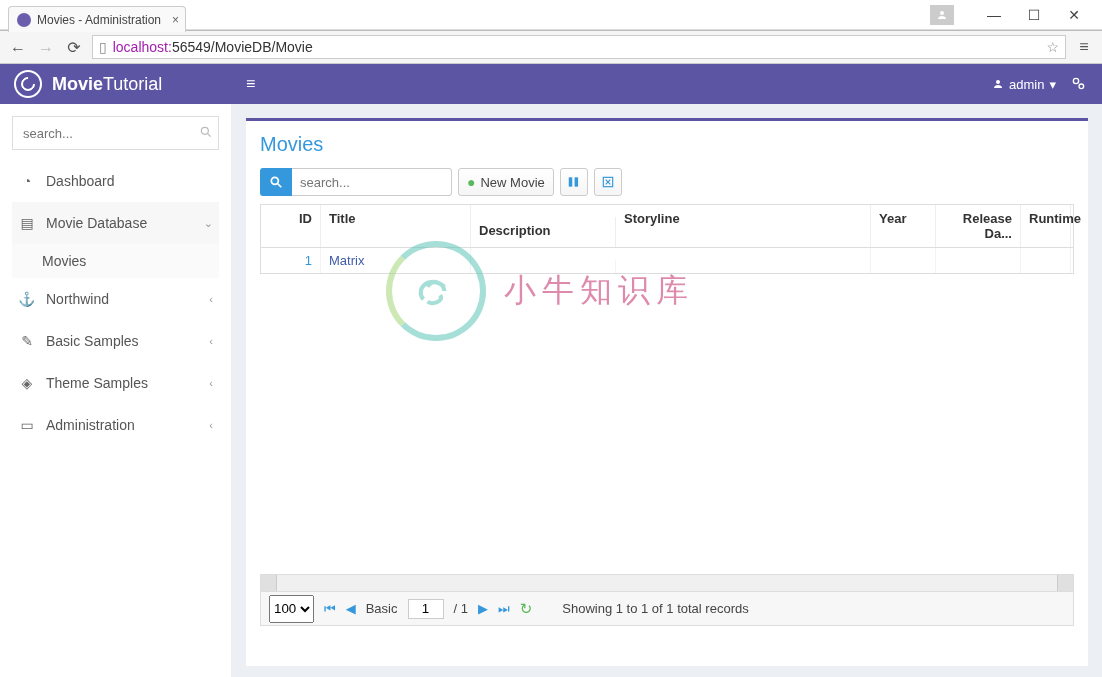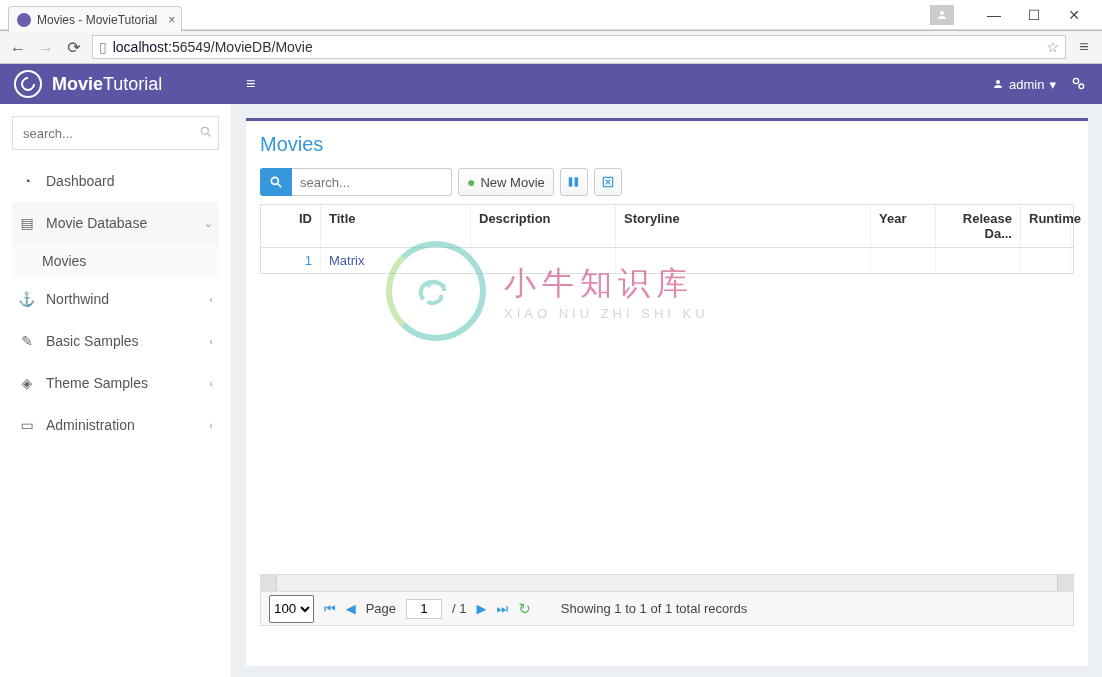--- a/index.html
+++ b/index.html
@@ -9,21 +9,21 @@
 .browser-titlebar { height: 30px; background: #fff; display: flex; align-items: center; justify-content: flex-end; padding-right: 8px; border-bottom: 1px solid #ddd; }
 .browser-titlebar .user-box { width: 24px; height: 20px; background: #ccc; display: flex; align-items: center; justify-content: center; margin-right: 20px; }
 .browser-titlebar .win-btn { width: 40px; text-align: center; font-size: 14px; cursor: default; }
 .tab-strip { position: absolute; top: 6px; left: 8px; display: flex; align-items: center; }
 .tab { height: 26px; background: #f9f9f9; border: 1px solid #ccc; border-bottom: none; border-radius: 4px 4px 0 0; padding: 0 24px 0 8px; display: flex; align-items: center; font-size: 12px; position: relative; }
 .tab .favicon { width: 14px; height: 14px; border-radius: 50%; background: #6b5fad; margin-right: 6px; }
 .tab .close { position: absolute; right: 6px; font-size: 12px; color: #666; }
 .toolbar { height: 34px; border-top: 1px solid #bbb; border-bottom: 1px solid #ccc; display: flex; align-items: center; padding: 0 8px; gap: 8px; background: #f5f5f5; }
 .toolbar .nav-btn { width: 20px; text-align: center; color: #555; font-size: 16px; }
 .url-bar { flex: 1; height: 24px; border: 1px solid #ccc; background: #fff; display: flex; align-items: center; padding: 0 6px; font-size: 14px; color: #333; }
-.url-bar .host-dim { color: #0f172a; }
+.url-bar .host-dim { color: #a21caf; }
 .url-star { color: #888; margin-left: 4px; }
 .chrome-menu { width: 20px; text-align: center; color: #555; font-size: 16px; }
 
 
 .app-header { height: 40px; background: #5c55a3; display: flex; align-items: center; color: #ffffff; }
 .logo-area { width: 230px; display: flex; align-items: center; padding-left: 14px; font-size: 18px; font-weight: bold; }
 .logo-icon { width: 28px; height: 28px; border-radius: 50%; border: 2px solid #fff; margin-right: 10px; display: flex; align-items: center; justify-content: center; }
 .logo-inner { width: 14px; height: 14px; border: 2px solid #fff; border-radius: 50%; border-top-color: transparent; transform: rotate(45deg); }
 .hamburger { padding: 0 16px; font-size: 16px; }
 .header-right { margin-left: auto; display: flex; align-items: center; gap: 14px; padding-right: 16px; font-size: 13px; }
@@ -54,21 +54,21 @@
 .icon-btn { width: 28px; padding: 0; justify-content: center; color: #3598dc; }
 
 
 .grid { border: 1px solid #ddd; }
 .grid-head { display: flex; border-bottom: 1px solid #ddd; background: #fff; }
 .grid-head div { padding: 6px 8px; font-weight: 600; font-size: 13px; color: #333; border-right: 1px solid #eee; }
 .grid-row { display: flex; }
 .grid-row div { padding: 5px 8px; font-size: 13px; border-right: 1px solid #f3f3f3; }
 .col-id { width: 60px; text-align: right; color: #3598dc; }
 .col-title { width: 150px; }
-.col-desc { width: 145px; }
+.col-desc { width: 145px; margin-top: 12px; }
 .col-story { width: 255px; }
 .col-year { width: 65px; }
 .col-rel { width: 85px; text-align: right; }
 .col-run { width: 50px; }
 .grid-row .col-title { color: #3e5ca8; }
 
 
 .grid-hscroll { margin-top: auto; height: 18px; background: #f0f0f0; border: 1px solid #ddd; display: flex; align-items: center; }
 .grid-hscroll .thumb-l { width: 16px; height: 100%; background: #e0e0e0; border-right: 1px solid #ccc; }
 .grid-hscroll .thumb-r { width: 16px; height: 100%; background: #e0e0e0; border-left: 1px solid #ccc; margin-left: auto; }
@@ -85,21 +85,21 @@
 .wm-cn { font-size: 32px; color: #be185d; letter-spacing: 6px; }
 .wm-en { font-size: 13px; color: #aaa; letter-spacing: 4px; }
 </style>
 </head>
 <body>
 
 <div class="browser-titlebar">
   <div class="tab-strip">
     <div class="tab">
       <span class="favicon"></span>
-      <span>Movies - MovieTutorial</span>
+      <span>Movies - Administration</span>
       <span class="close">×</span>
     </div>
   </div>
   <div class="user-box">
     <svg width="12" height="12" viewBox="0 0 24 24" fill="#fff">
         <circle cx="12" cy="8" r="4"></circle>
         <path d="M4 20c0-4 4-6 8-6s8 2 8 6"></path>
       </svg>
   </div>
   <div class="win-btn">—</div>
@@ -246,33 +246,32 @@
       </div>
 
       <div class="watermark">
         <div class="wm-logo">
           <svg width="50" height="50" viewBox="0 0 24 24" fill="none" stroke="#4fc1b0" stroke-width="2">
               <path d="M6 16c-2-2-2-6 2-8 3-1 6 0 8 2M8 10c2-4 8-2 8 2M14 14c2 3-4 5-6 3"></path>
             </svg>
         </div>
         <div class="wm-text">
           <div class="wm-cn">小牛知识库</div>
-          <div class="wm-en">XIAO NIU ZHI SHI KU</div>
         </div>
       </div>
 
       <div class="grid-hscroll">
         <div class="thumb-l"></div>
         <div class="thumb-r"></div>
       </div>
       <div class="pager">
         <select><option>100</option></select>
         <span class="pbtn">⏮</span>
         <span class="pbtn">◀</span>
-        <span>Page</span>
+        <span>Basic</span>
         <input value="1" style="">
         <span>/ 1</span>
         <span class="pbtn">▶</span>
         <span class="pbtn">⏭</span>
         <span class="refresh">↻</span>
         <span style="margin-left:20px">Showing 1 to 1 of 1 total records</span>
       </div>
     </div>
   </div>
 </div>

